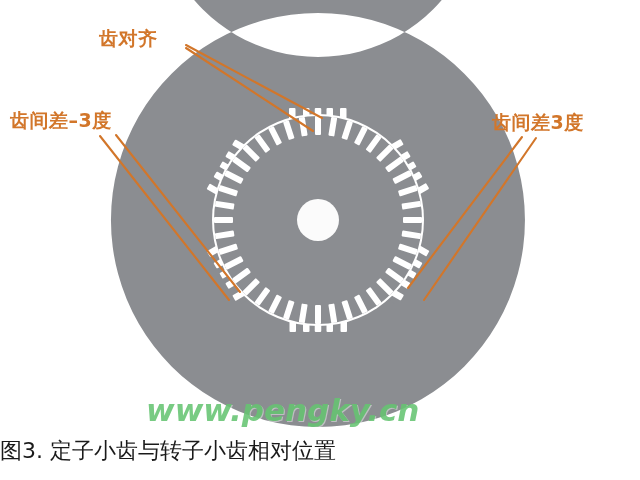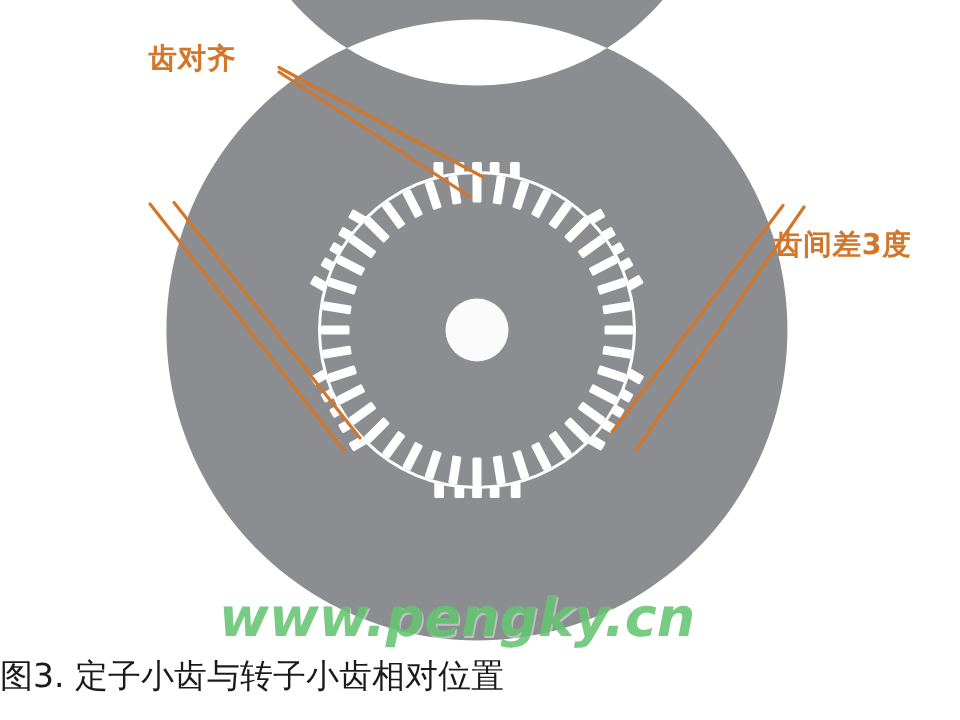--- a/index.html
+++ b/index.html
@@ -17,26 +17,26 @@
     position:absolute;
     color:#d2762a;
     font-size:19px;
     font-weight:600;
     letter-spacing:0.5px;
     white-space:nowrap;
     font-family:"DejaVu Sans","Liberation Sans",sans-serif;
   }
   #label-top{left:99px;top:26px;}
   #label-left{left:10px;top:108px;}
-  #label-right{left:516px;top:110px;margin-top:40px;}
+  #label-right{left:492px;top:110px;}
 
   #watermark-url{
     position:absolute;
     left:146px;top:392px;
-    font-size:36px;
+    font-size:31px;
     font-style:italic;
     font-weight:bold;
     color:#66c472;
     opacity:0.88;
     letter-spacing:0px;
     font-family:"DejaVu Sans","Liberation Sans",sans-serif;
     text-shadow:1px 1px 0 rgba(255,255,255,0.5);
   }
   #caption{
     position:absolute;
@@ -228,19 +228,20 @@
       <line x1="100" y1="136" x2="229" y2="300"></line>
       <line x1="116" y1="135" x2="240" y2="292"></line>
 
       <line x1="536" y1="138" x2="424" y2="300"></line>
       <line x1="522" y1="137" x2="408" y2="288"></line>
     </g>
   </svg>
 
   <div class="ann-label" id="label-top">齿对齐</div>
 
+  <div class="ann-label" id="label-left">齿间差–3度</div>
 
   <div class="ann-label" id="label-right">齿间差3度</div>
 
   <div id="watermark-url">www.pengky.cn</div>
 
   <div id="caption">图3. 定子小齿与转子小齿相对位置</div>
 </div>
 
 </body></html>

